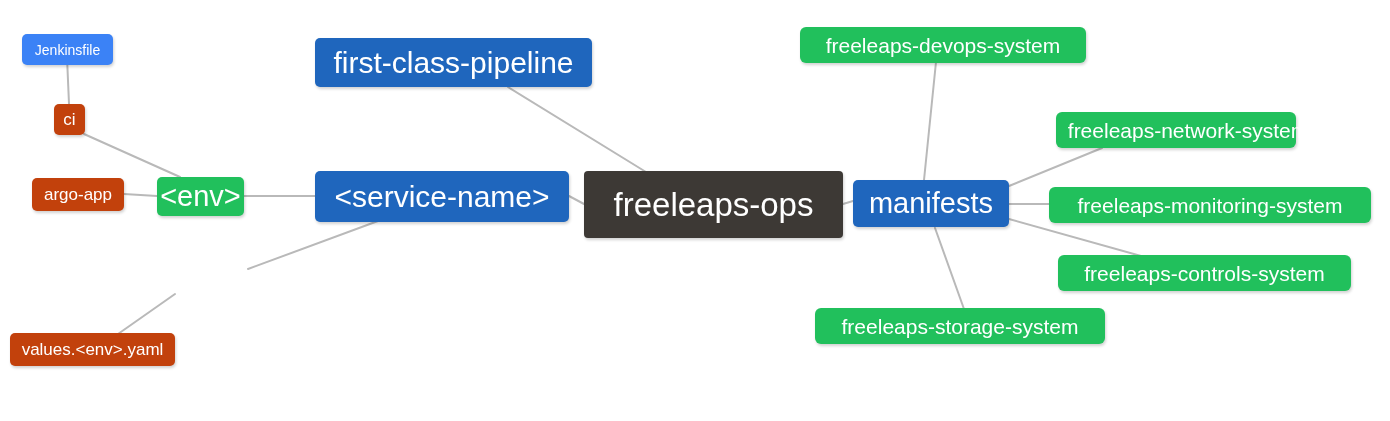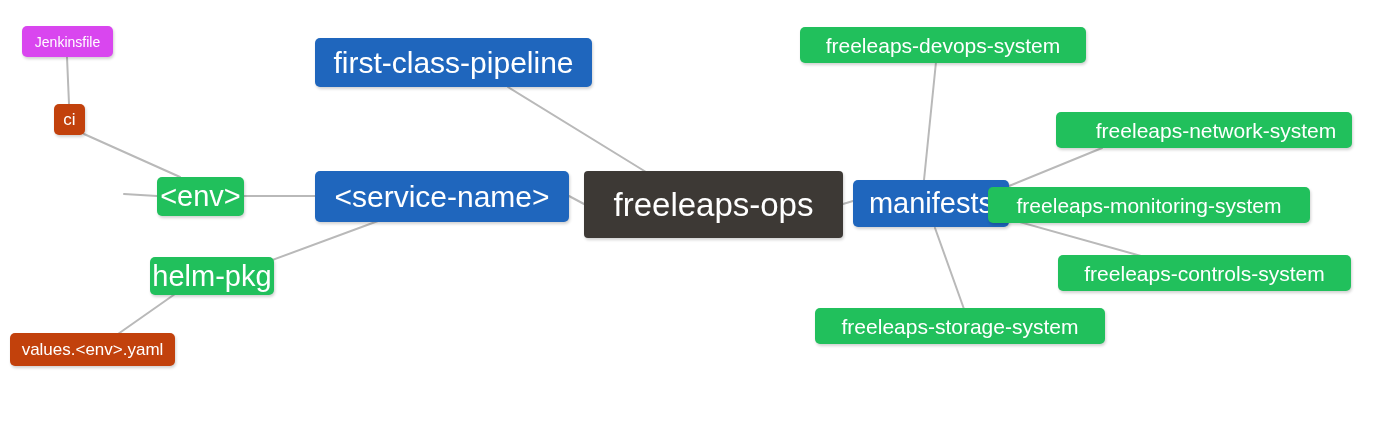--- a/index.html
+++ b/index.html
@@ -46,25 +46,25 @@
     user-select: none;
   }
   .node-root {
     background: #3d3935;
     font-size: 33px;
     border-radius: 4px;
   }
   .node-blue   { background: #1f66bd; }
   .node-green  { background: #21c05c; }
   .node-red    { background: #c2410c; }
-  .node-orange { background: #d946ef; }
+  .node-orange { background: #3b82f6; margin-top: 8px; }
 
   .size-xl { font-size: 30px; }
   .size-lg { font-size: 29px; }
-  .size-md { font-size: 21px; }
+  .size-md { font-size: 21px; border-radius: 6px; }
   .size-sm { font-size: 17px; }
   .size-xs { font-size: 14px; }
 </style>
 </head>
 <body>
 
 <div id="mindmap">
 
   <svg id="edge-layer" viewBox="0 0 1390 421" width="1390" height="421">
 
@@ -98,28 +98,28 @@
   </svg>
 
   <div class="node node-orange size-xs" style="left:22px; top:26px; width:91px; height:31px;">
     <span>Jenkinsfile</span>
   </div>
 
   <div class="node node-red size-sm" style="left:54px; top:104px; width:31px; height:31px;">
     <span>ci</span>
   </div>
 
+  <div class="node node-red size-sm" style="left:32px; top:178px; width:92px; height:33px;">
+    <span>argo-app</span>
+  </div>
 
   <div class="node node-green size-lg" style="left:157px; top:177px; width:87px; height:39px;">
     <span>&lt;env&gt;</span>
   </div>
 
-  <div class="node node-green size-lg" style="left:150px; top:257px; width:124px; height:38px;">
-    <span>helm-pkg</span>
-  </div>
 
   <div class="node node-red size-sm" style="left:10px; top:333px; width:165px; height:33px;">
     <span>values.&lt;env&gt;.yaml</span>
   </div>
 
   <div class="node node-blue size-xl" style="left:315px; top:38px; width:277px; height:49px;">
     <span>first-class-pipeline</span>
   </div>
 
   <div class="node node-blue size-xl" style="left:315px; top:171px; width:254px; height:51px;">
@@ -131,25 +131,25 @@
   </div>
 
   <div class="node node-blue size-lg" style="left:853px; top:180px; width:156px; height:47px;">
     <span>manifests</span>
   </div>
 
   <div class="node node-green size-md" style="left:800px; top:27px; width:286px; height:36px;">
     <span>freeleaps-devops-system</span>
   </div>
 
-  <div class="node node-green size-md" style="left:1056px; top:112px; width:296px; height:36px;padding-left:24px;">
+  <div class="node node-green size-md" style="left:1056px; top:112px; width:240px; height:36px;padding-left:24px;">
     <span>freeleaps-network-system</span>
   </div>
 
-  <div class="node node-green size-md" style="left:988px; top:187px; width:322px; height:36px;">
+  <div class="node node-green size-md" style="left:1049px; top:187px; width:322px; height:36px;">
     <span>freeleaps-monitoring-system</span>
   </div>
 
   <div class="node node-green size-md" style="left:1058px; top:255px; width:293px; height:36px;">
     <span>freeleaps-controls-system</span>
   </div>
 
   <div class="node node-green size-md" style="left:815px; top:308px; width:290px; height:36px;">
     <span>freeleaps-storage-system</span>
   </div>

